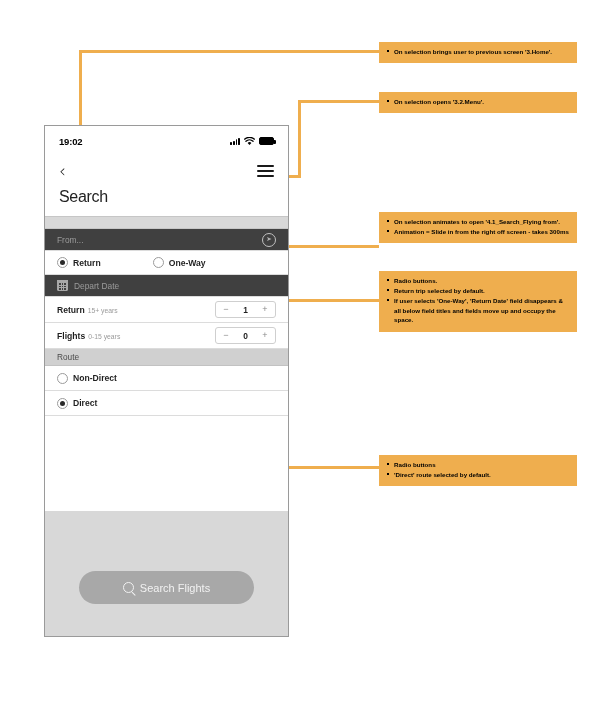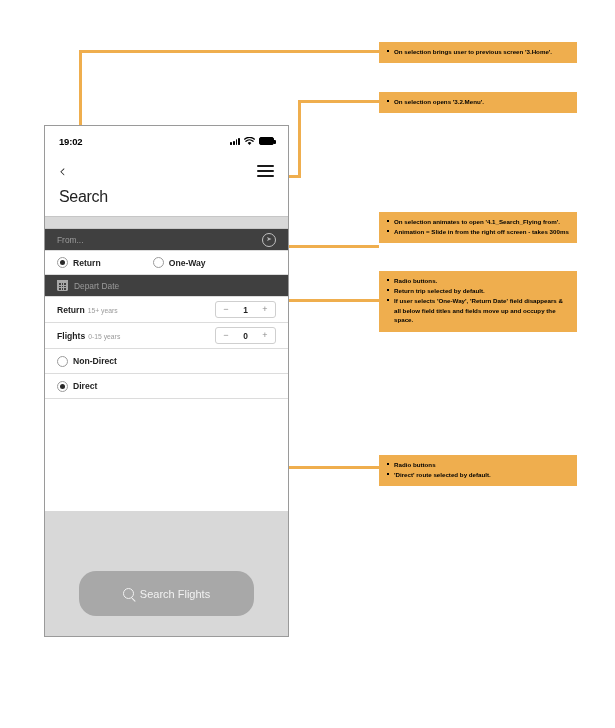--- a/index.html
+++ b/index.html
@@ -142,21 +142,21 @@
   .route-row{
     height:25px;display:flex;align-items:center;padding:0 12px;box-sizing:border-box;
     border-bottom:1px solid #dcdcdc;background:#fff;
   }
 
   .bottom-area{
     background:#d8d8d8;position:absolute;left:0;right:0;bottom:0;top:385px;
     display:flex;align-items:flex-start;justify-content:center;
   }
   .search-btn{
-    margin-top:60px;width:175px;height:45px;border-radius:17px;background:#a8a8a8;
+    margin-top:60px;width:175px;height:33px;border-radius:17px;background:#a8a8a8;
     display:flex;align-items:center;justify-content:center;gap:6px;
     color:#f2f2f2;font-size:11px;cursor:pointer;
   }
   .search-btn .mag{
     width:9px;height:9px;border:1.4px solid #f2f2f2;border-radius:50%;
     position:relative;display:inline-block;flex:none;
   }
   .search-btn .mag:after{
     content:"";position:absolute;right:-3.2px;bottom:-2.2px;width:4.6px;height:1.4px;
     background:#f2f2f2;transform:rotate(45deg);border-radius:1px;
@@ -293,20 +293,21 @@
       <span class="pax-label">
         <span>Flights</span><span class="pax-sub">0-15 years</span>
       </span>
       <span class="stepper">
         <span class="sbtn">−</span>
         <span class="sval">0</span>
         <span class="sbtn">+</span>
       </span>
     </div>
 
+    <div class="section-head">Route</div>
 
     <div class="route-row">
       <span class="radio-opt">
         <span class="radio"></span>
         <span>Non-Direct</span>
       </span>
     </div>
 
     <div class="route-row">
       <span class="radio-opt">

